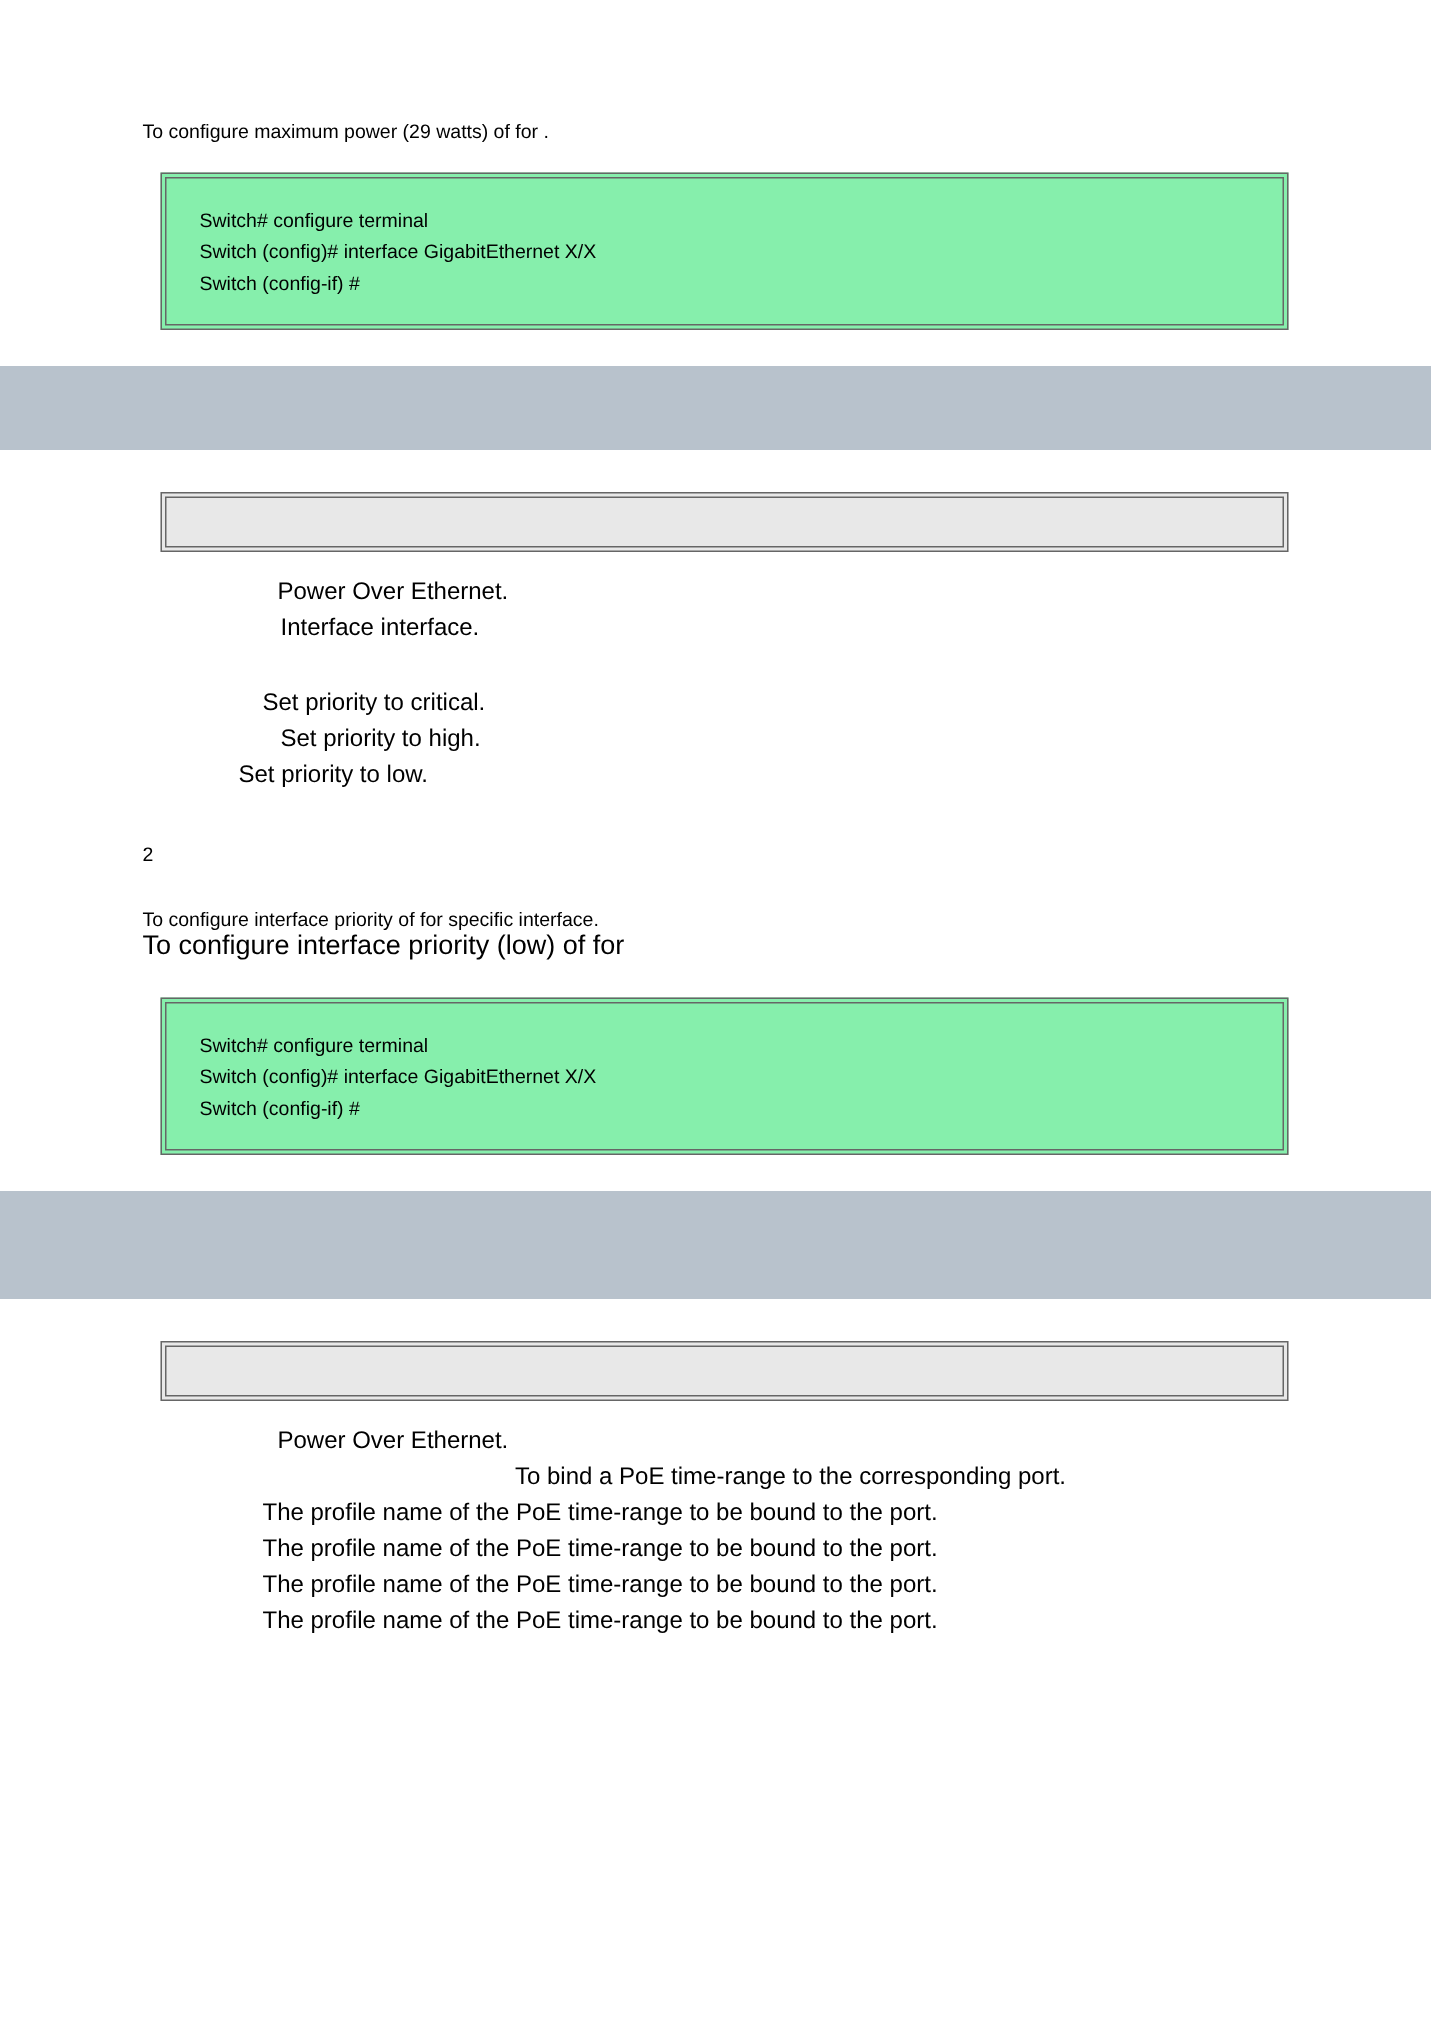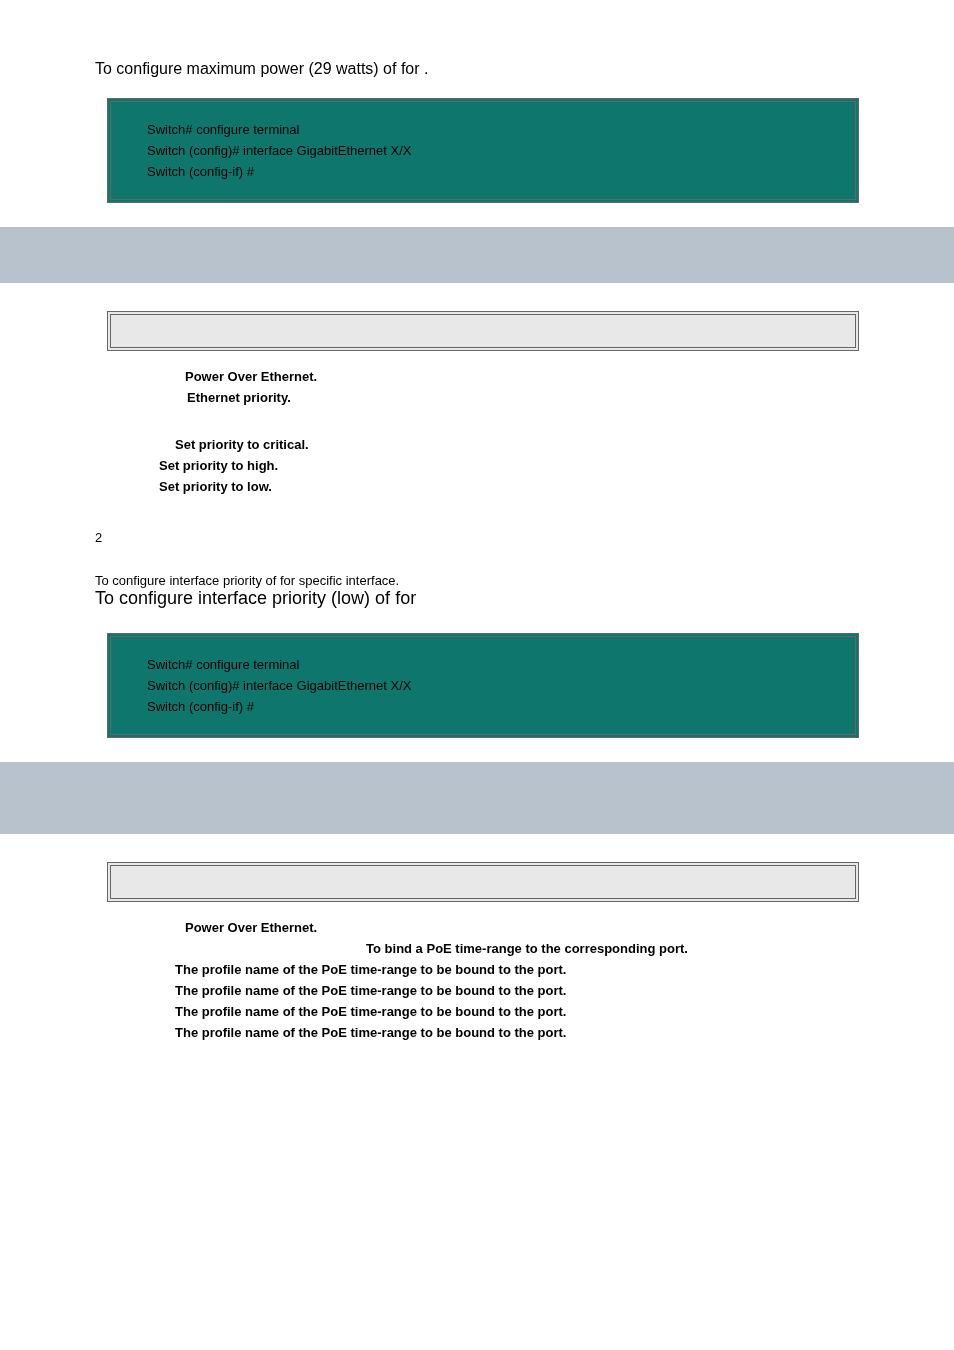--- a/index.html
+++ b/index.html
@@ -10,48 +10,48 @@
     color: #000;
     background: #fff;
     width: 954px;
   }
   .page {
     padding: 60px 95px 40px 95px;
     box-sizing: border-box;
   }
   .intro-line {
     margin-bottom: 20px;
-    font-size: 16px;
+    font-size: 13px;
+    margin-top: 20px;
   }
   .code-box {
     border: 4px double #666;
-    background: #0f766e;
-    padding: 14px 36px;
+    background: #86efac;
+    padding: 14px 22px;
     margin: 0 0 24px 12px;
     font-size: 13px;
   }
   .code-box .code-line {
     margin: 6px 0;
   }
   .blue-header {
     background: #b8c2cc;
     margin: 24px -95px 28px -95px;
     height: 56px;
   }
   .syntax-box {
     border: 4px double #666;
     background: #e8e8e8;
     height: 32px;
     margin: 0 0 18px 12px;
   }
   .param-row {
     display: block;
     margin: 6px 0 6px 60px;
-    font-size: 13px;
-    font-weight: bold;
+    font-size: 16px;
   }
   .param-row .desc {
     display: inline-block;
   }
   .default-line {
     margin-top: 36px;
     margin-bottom: 28px;
     font-size: 13px;
   }
   .usage-line {
@@ -86,23 +86,23 @@
     <div class="code-line">Switch (config)# interface GigabitEthernet X/X</div>
     <div class="code-line">Switch (config-if) #</div>
   </div>
 
   <div class="blue-header"></div>
 
   <div class="syntax-box"></div>
 
   <div class="params-block">
     <div class="param-row" style="margin-left:90px;"><span class="desc">Power Over Ethernet.</span></div>
-    <div class="param-row" style="margin-left:92px;"><span class="desc">Ethernet priority.</span></div>
+    <div class="param-row" style="margin-left:92px;"><span class="desc">Interface interface.</span></div>
     <div class="param-row" style="margin-left:80px;margin-top:32px;"><span class="desc">Set priority to critical.</span></div>
-    <div class="param-row" style="margin-left:64px;"><span class="desc">Set priority to high.</span></div>
+    <div class="param-row" style="margin-left:92px;"><span class="desc">Set priority to high.</span></div>
     <div class="param-row" style="margin-left:64px;"><span class="desc">Set priority to low.</span></div>
   </div>
 
   <div class="default-line">2</div>
 
   <div class="usage-line">
     <span>To configure interface priority of </span>
     <span> for specific interface.</span>
   </div>
 

